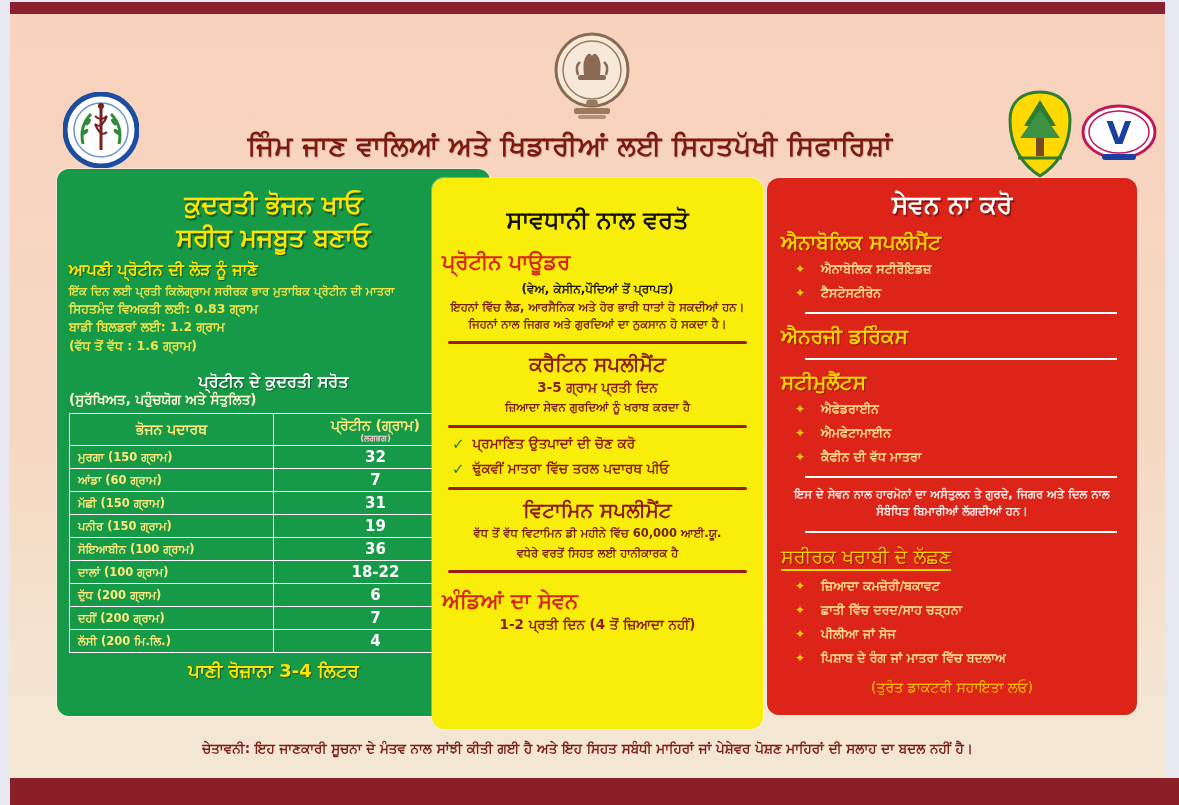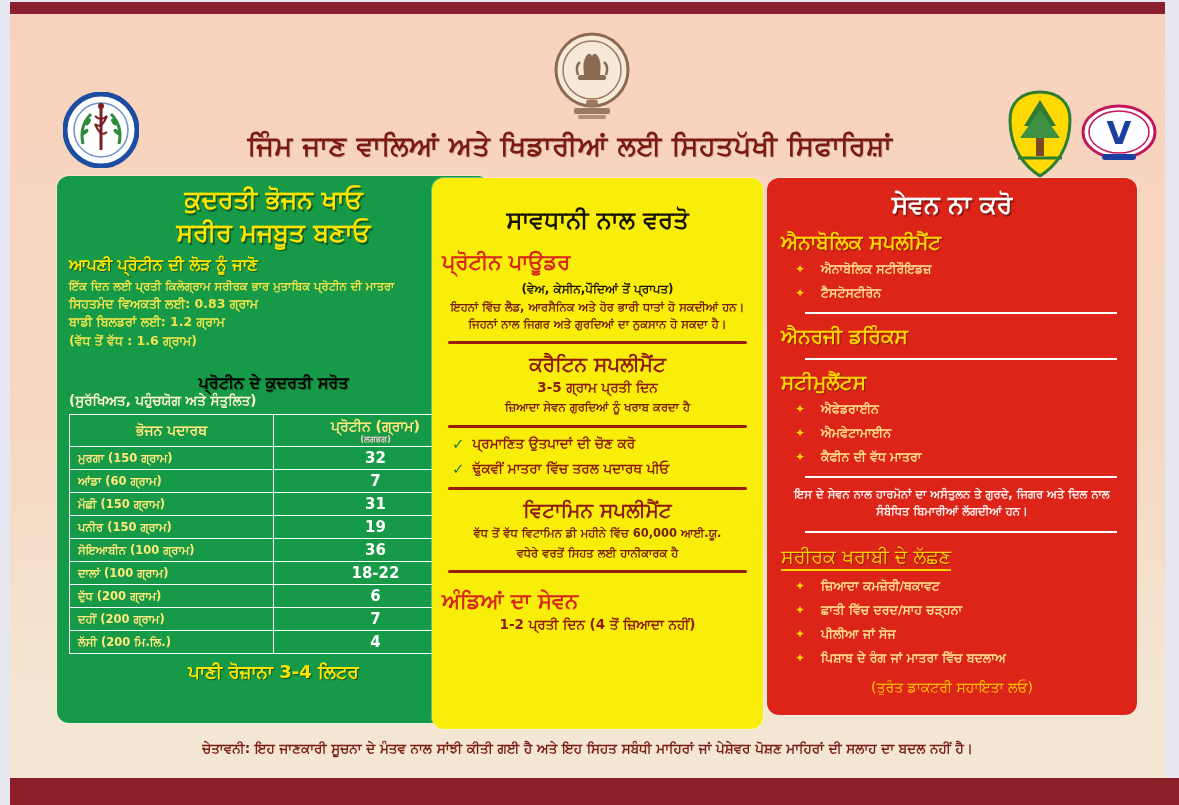--- a/index.html
+++ b/index.html
@@ -15,32 +15,32 @@
   .emblem { position:absolute; left:537px; top:14px; width:90px; height:106px; }
   .health-logo { position:absolute; left:53px; top:78px; width:76px; height:76px; }
   .sports-logo { position:absolute; left:998px; top:76px; width:64px; height:88px; }
   .vet-logo { position:absolute; left:1070px; top:90px; width:78px; height:60px; }
   .main-title { position:absolute; left:120px; top:116px; width:880px; text-align:center;
                 font-size:27px; font-weight:bold; color:#7d1a10; letter-spacing:0.5px;
                 text-shadow:1px 1px 0 rgba(0,0,0,0.15); }
 
   
   .panel { position:absolute; border-radius:12px; box-shadow:0 0 0 1px rgba(255,255,255,0.35); }
-  .green-panel { left:47px; top:162px; width:433px; height:547px; background:#169a47; padding:8px 12px; }
+  .green-panel { left:47px; top:155px; width:433px; height:547px; background:#169a47; padding:20px 12px; }
   .yellow-panel { left:422px; top:164px; width:331px; height:551px; background:#f9ee0a; padding:8px 10px; }
   .red-panel { left:757px; top:164px; width:370px; height:537px; background:#dc2418; padding:8px 14px; }
 
   
   .gp-title { text-align:center; font-size:25px; font-weight:bold; color:#ffe400; line-height:1.3;
               text-shadow:1.5px 1.5px 1px rgba(0,0,0,0.45); }
   .gp-sub { margin-top:6px; font-size:16px; font-weight:bold; color:#ffe400;
             text-shadow:1px 1px 1px rgba(0,0,0,0.4); }
   .gp-intro { margin-top:5px; font-size:11.5px; font-weight:bold; color:#efe44c; line-height:1.35; }
   .gp-line { font-size:12.5px; font-weight:bold; color:#efe44c; line-height:1.5; }
-  .gp-src-title { margin-top:22px; text-align:center; font-size:16px; font-weight:bold; color:#000000;
+  .gp-src-title { margin-top:16px; text-align:center; font-size:16px; font-weight:bold; color:#ffffff;
                   text-shadow:1px 1px 1px rgba(0,0,0,0.4); }
   .gp-src-sub { text-align:left; font-size:13.5px; font-weight:bold; color:#fdf6cd; }
   table.gp-table { width:100%; margin-top:5px; border-collapse:collapse; table-layout:fixed; }
   table.gp-table td { border:1.6px solid #ffffff; font-weight:bold; padding:2px 8px; }
   table.gp-table td.item { width:63%; font-size:11.5px; color:#ffe97d; }
   table.gp-table td.val { text-align:center; font-size:15px; color:#ffffff; }
   table.gp-table td.head { text-align:center; font-size:14px; color:#ffe97d; padding:3px 4px; }
   .gp-head-note { display:block; font-size:8.5px; color:#f3c8c8; font-weight:bold; line-height:1; }
   .gp-water { margin-top:7px; text-align:center; font-size:18px; font-weight:bold; color:#ffe400;
               text-shadow:1px 1px 1px rgba(0,0,0,0.45); }

